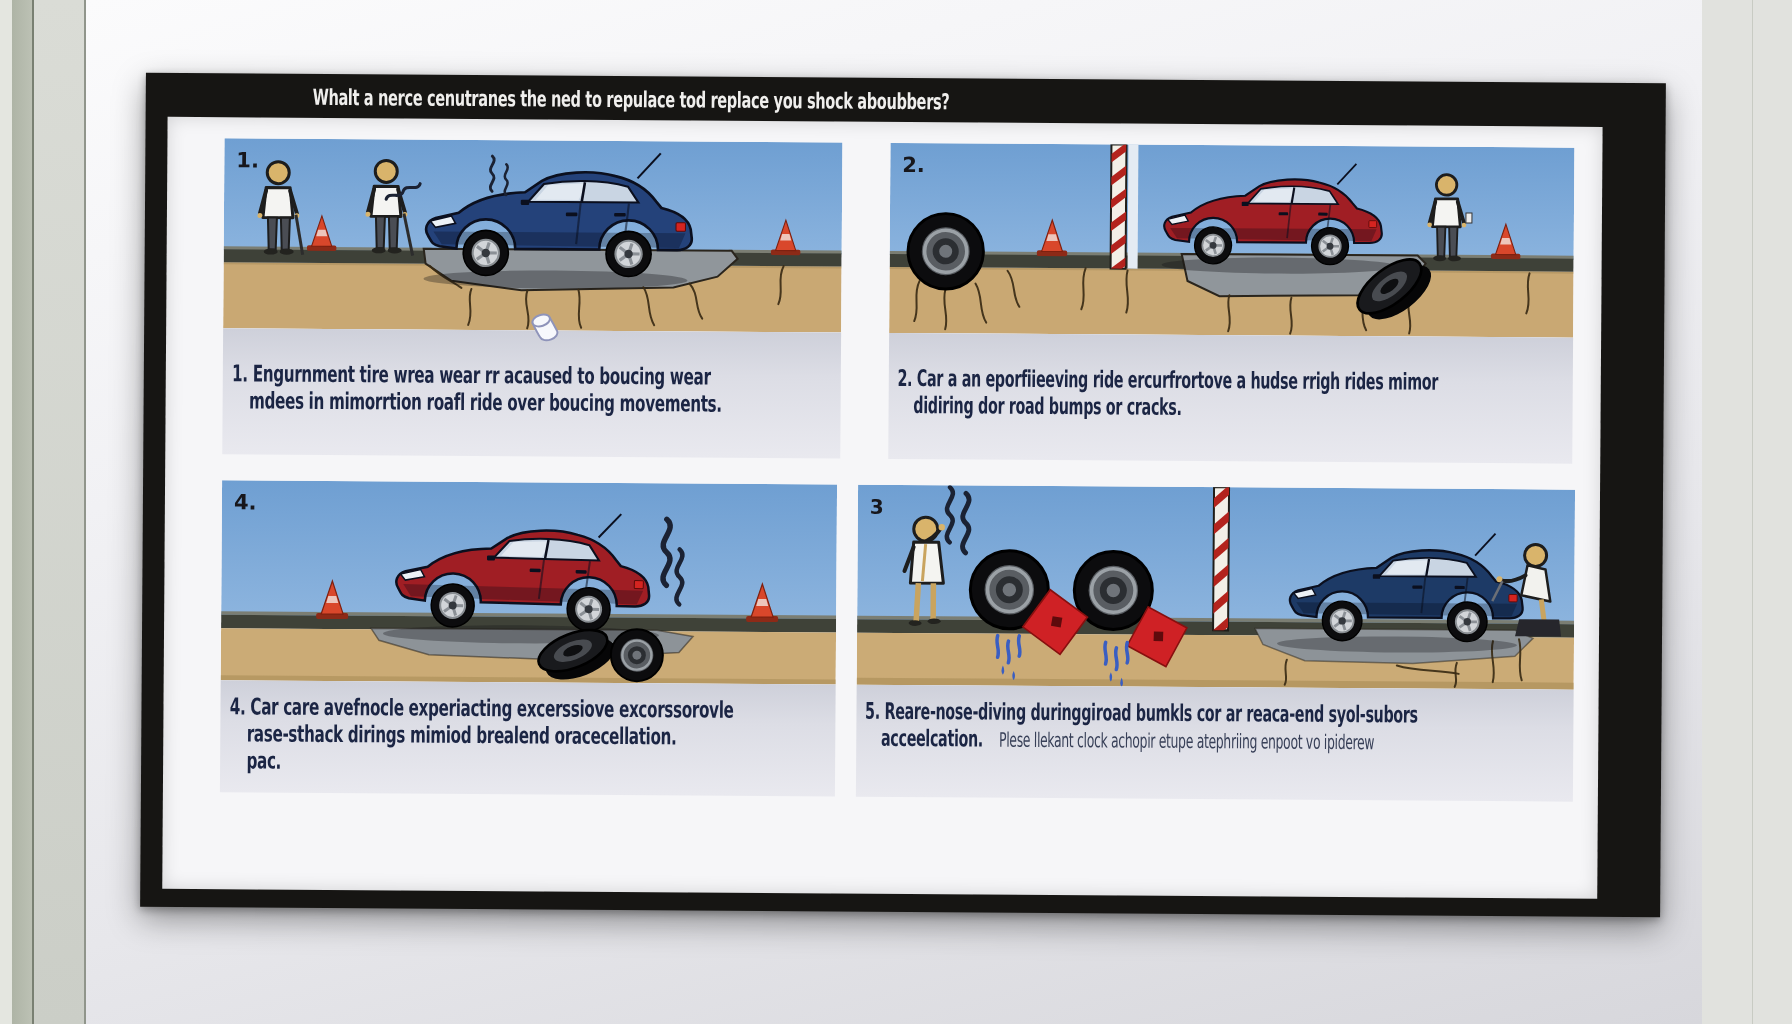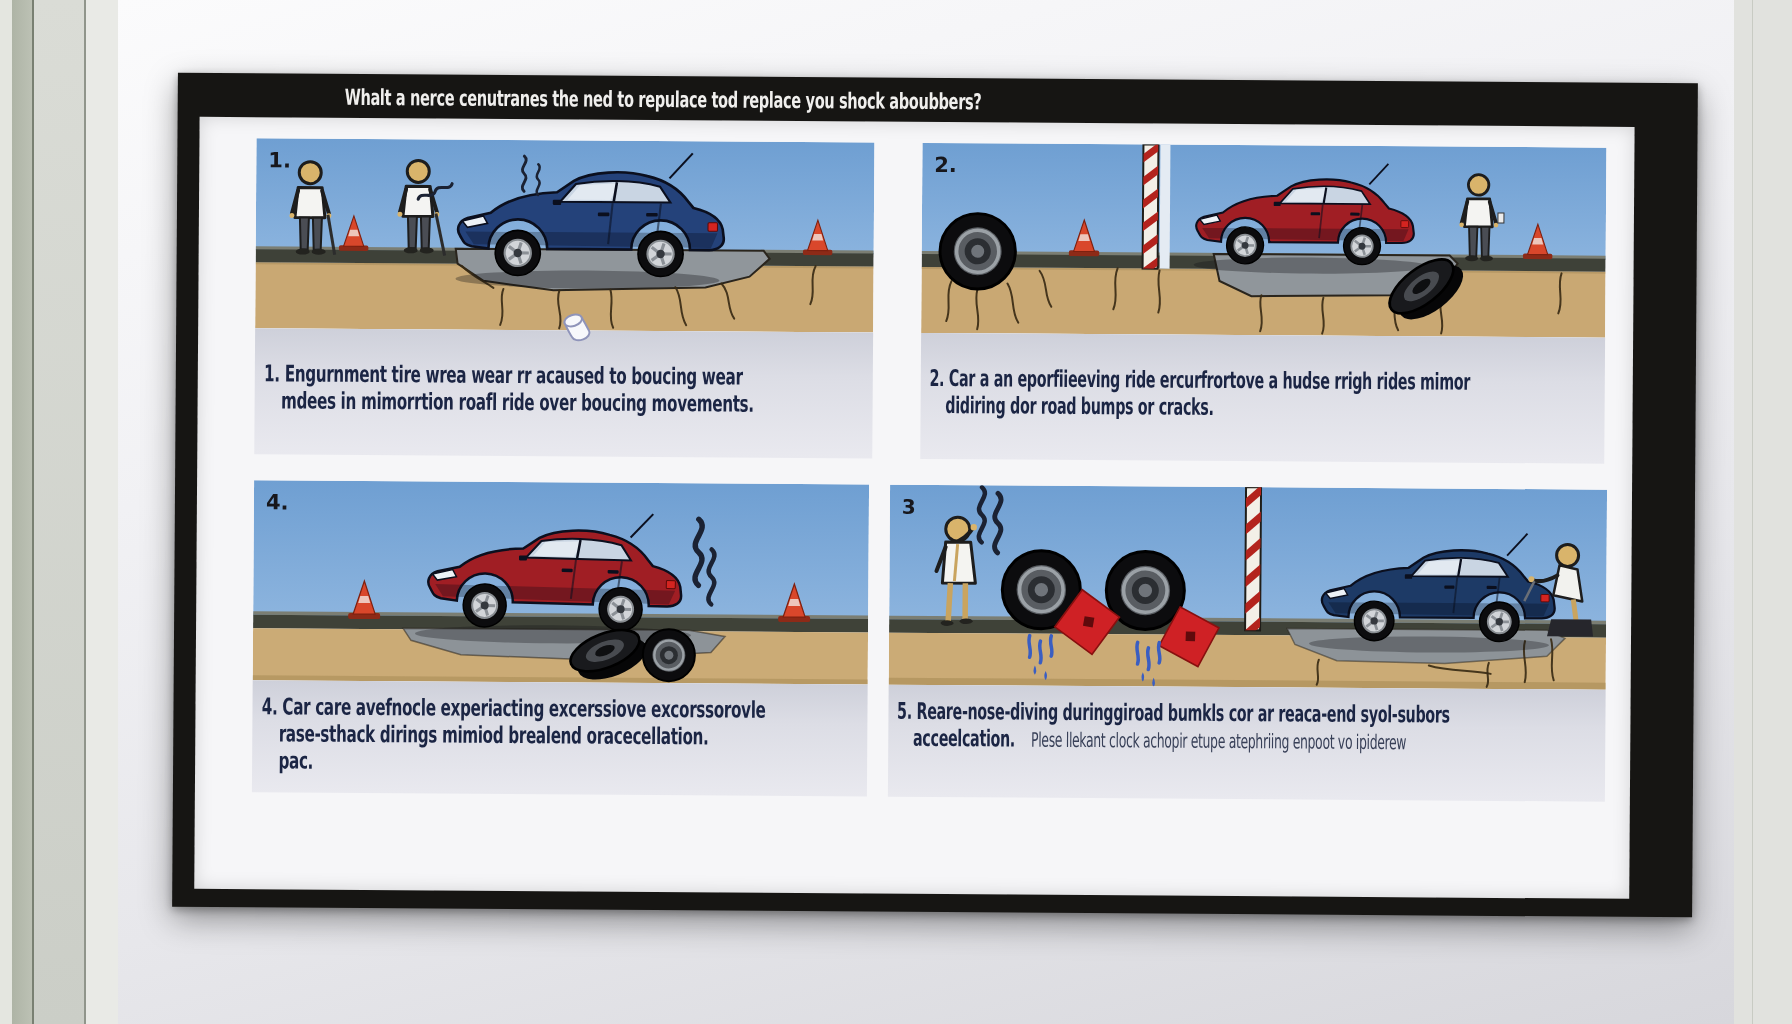--- a/index.html
+++ b/index.html
@@ -5,21 +5,21 @@
   html,body{margin:0;padding:0;width:1792px;height:1024px;overflow:hidden;
     font-family:"DejaVu Sans",sans-serif;background:#e9eae6;}
   .photo{position:relative;width:1792px;height:1024px;}
   .strip,.seam{position:absolute;top:0;height:1024px;}
   .s1{left:0;width:12px;background:#e4e6e0;}
   .s2{left:12px;width:20px;background:linear-gradient(90deg,#aeb4a6,#bcc1b4);}
   .seam{width:2px;background:#798072;}
   .s3{left:34px;width:50px;background:linear-gradient(180deg,#dadcd6,#cbcec7);}
   .s4{left:1701px;width:91px;background:#e1e2de;}
   .screen{position:absolute;left:86px;top:0;width:1616px;height:1024px;
-    background:linear-gradient(165deg,#fbfbfc 0%,#f1f1f4 35%,#e7e7eb 65%,#d7d7dc 100%);margin-left:32px;}
+    background:linear-gradient(165deg,#fbfbfc 0%,#f1f1f4 35%,#e7e7eb 65%,#d7d7dc 100%);}
   .poster{position:absolute;left:57px;top:78px;width:1520px;height:834px;
     background:#161513;transform:rotate(.4deg);
     box-shadow:0 12px 32px rgba(0,0,0,.38),0 3px 8px rgba(0,0,0,.3);}
   .poster-title{position:absolute;left:167px;top:11px;color:#f0efed;font-size:22px;
     font-weight:bold;letter-spacing:-.5px;transform:scaleX(.66);transform-origin:left top;
     white-space:nowrap;}
   .board{position:absolute;left:22px;top:44px;width:1435px;height:772px;background:#f6f6f8;
     box-shadow:inset 0 0 18px rgba(0,0,0,.15);}
   .panel{position:absolute;}
   .p1{left:57px;top:21px;width:618px;height:316px;}

